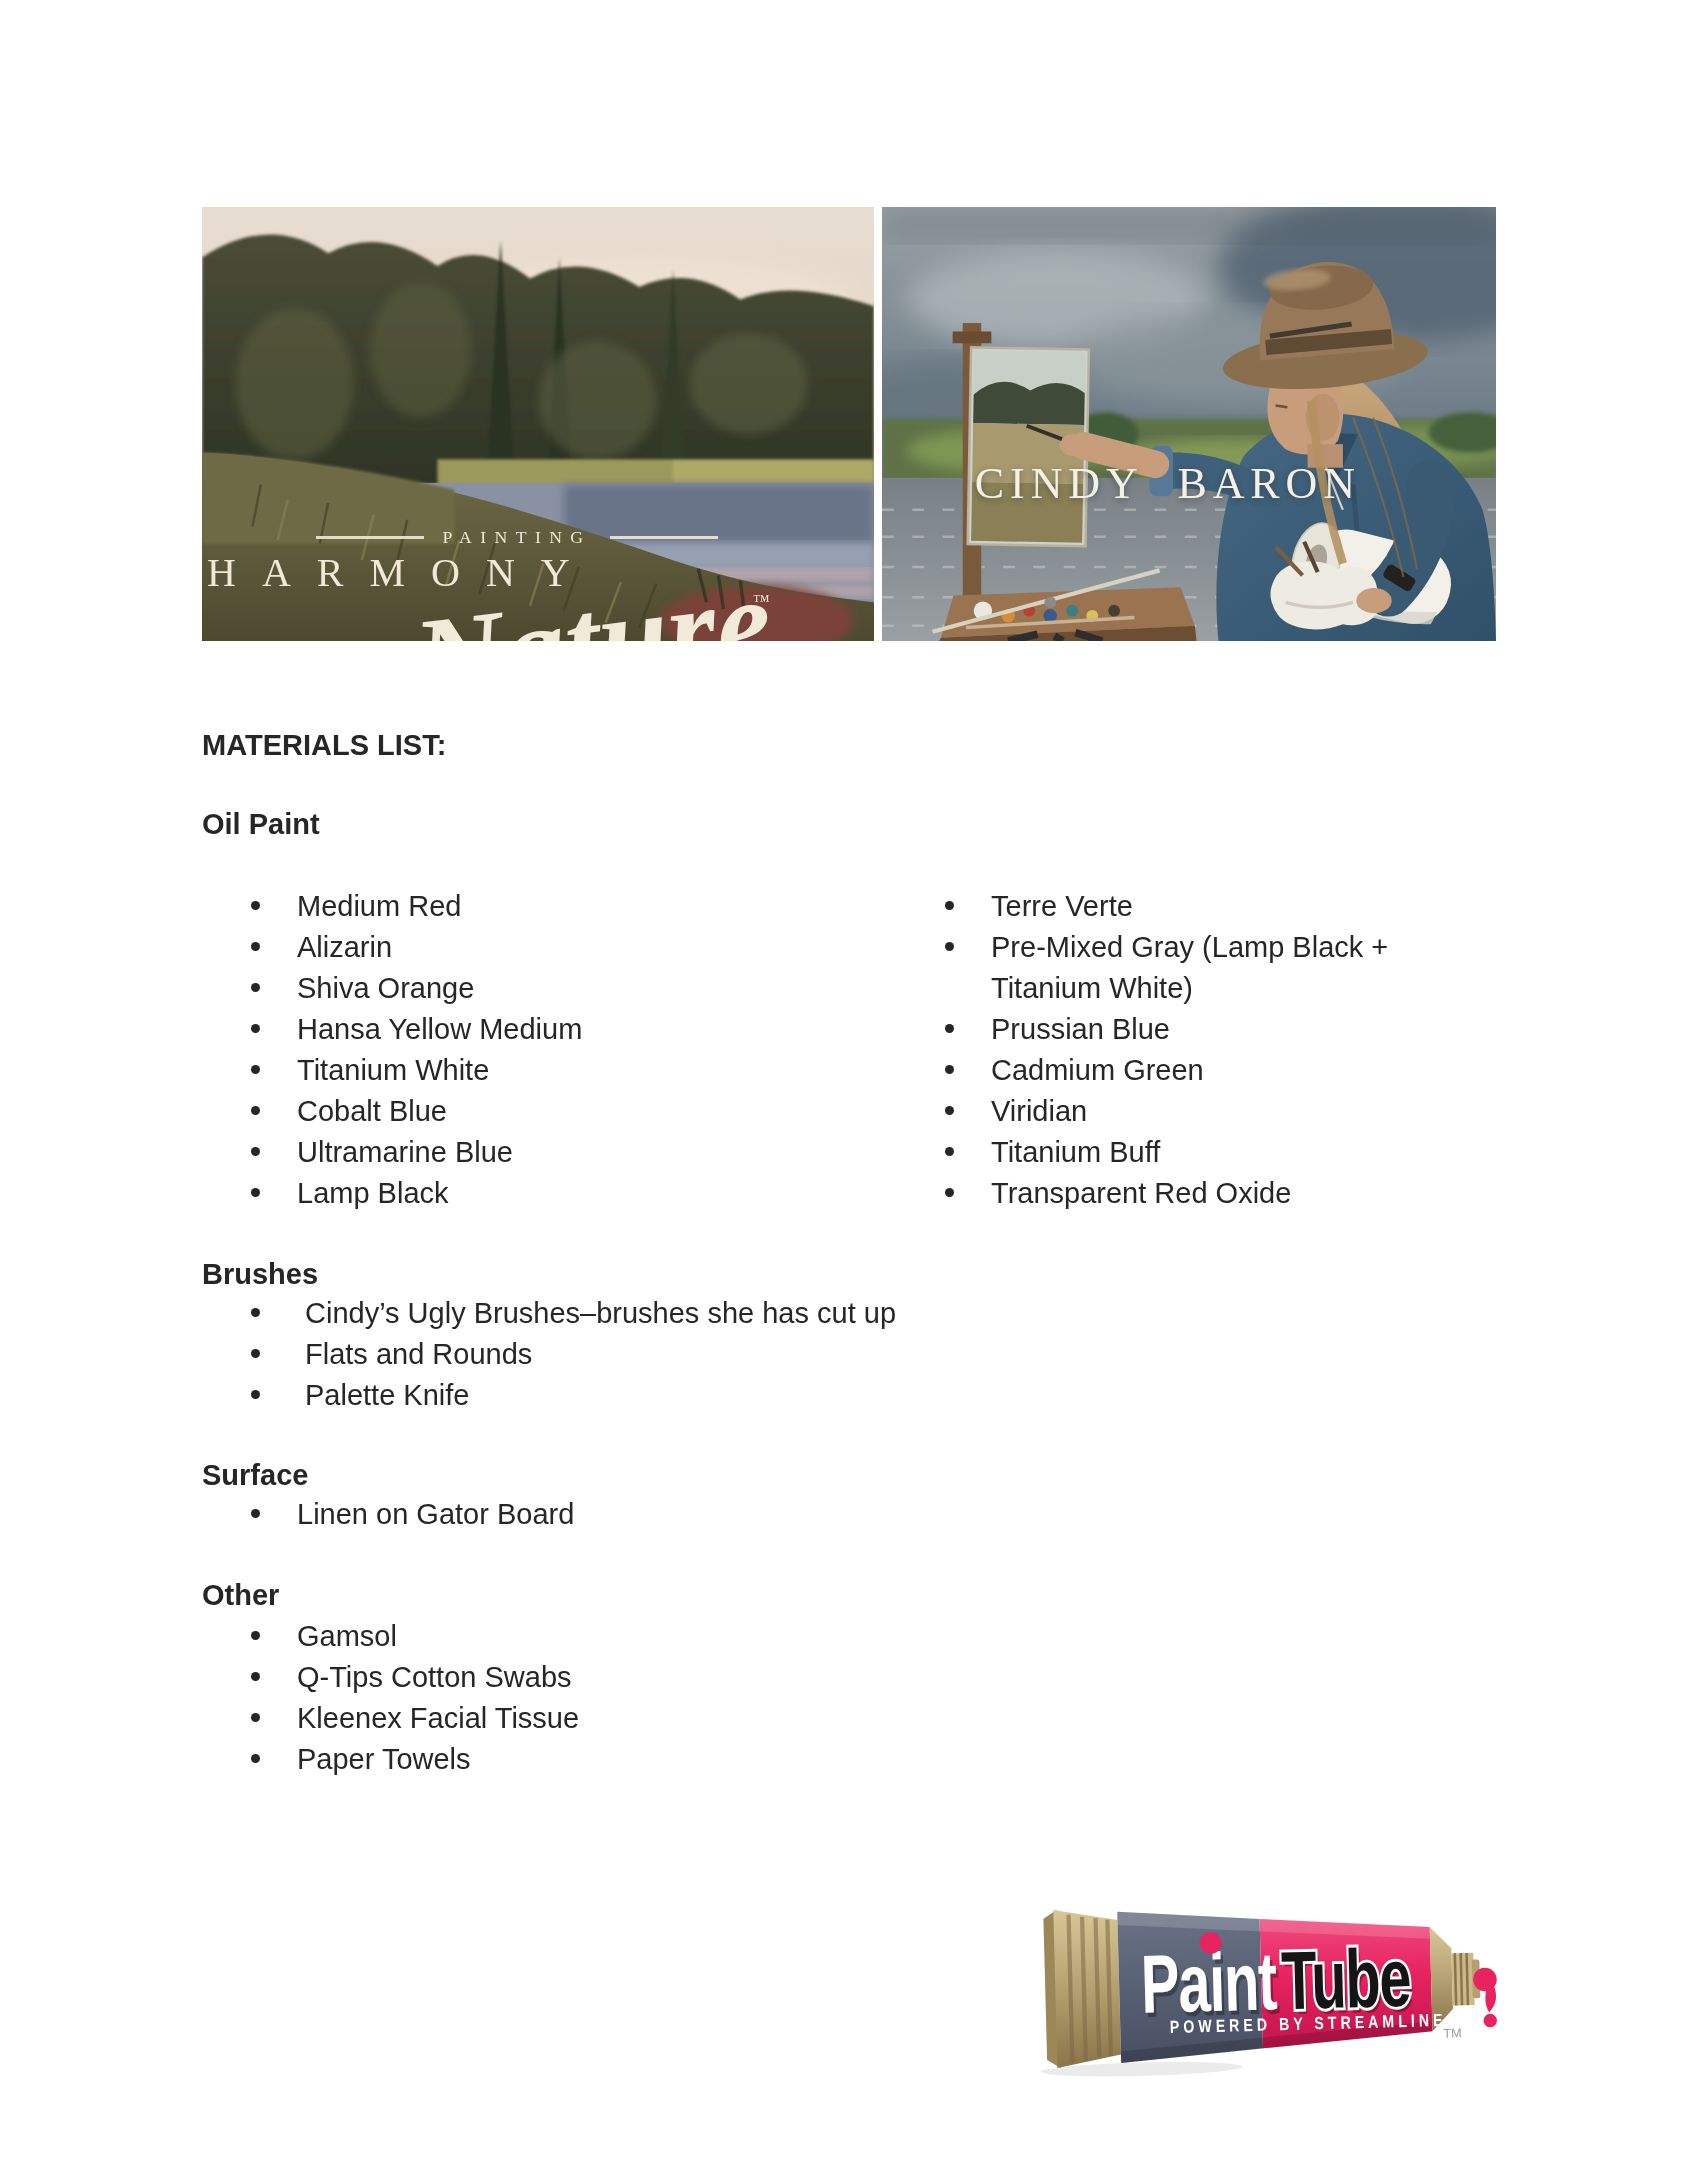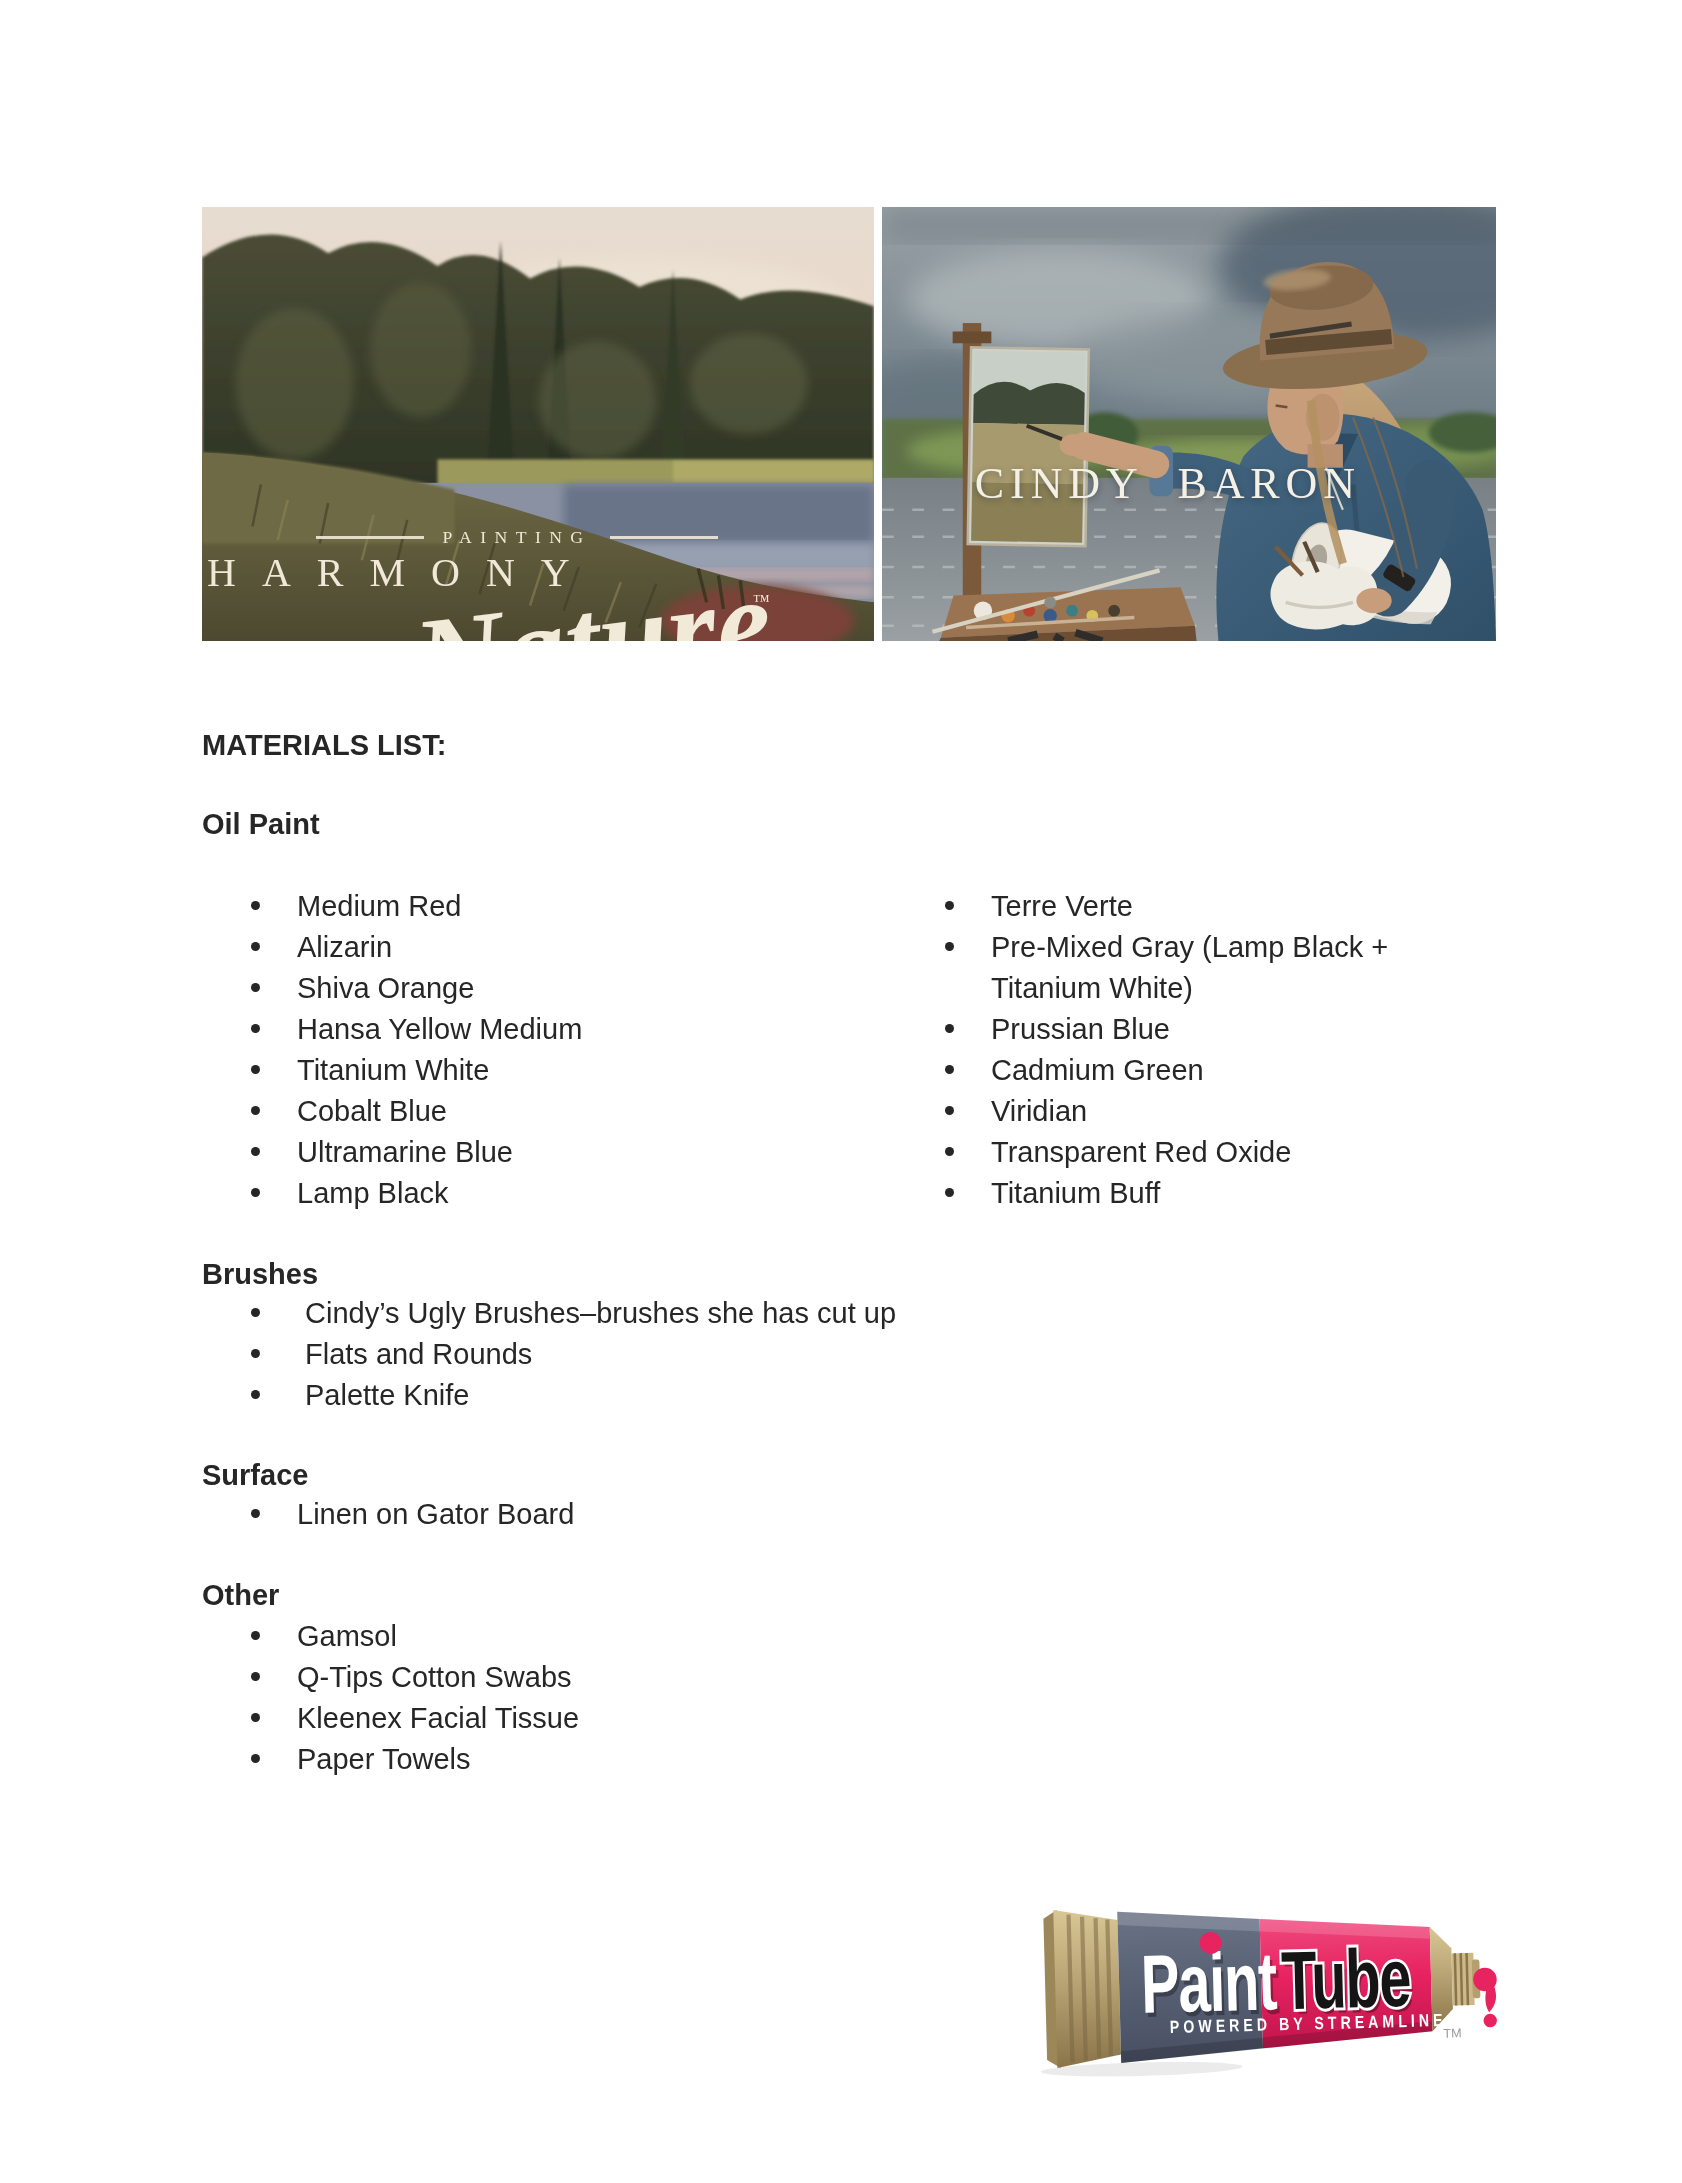--- a/index.html
+++ b/index.html
@@ -277,22 +277,22 @@
     <li>Lamp Black</li>
   </ul>
 
   <ul class="blist" style="left:943px;top:886px;width:538px;">
     <li>Terre Verte</li>
     <li>Pre-Mixed Gray (Lamp Black +
 Titanium White)</li>
     <li>Prussian Blue</li>
     <li>Cadmium Green</li>
     <li>Viridian</li>
+    <li>Titanium Buff</li>
     <li>Transparent Red Oxide</li>
-    <li>Titanium Buff</li>
   </ul>
 
   <div class="h" style="top:1260px;">Brushes</div>
   <ul class="blist indent2" style="left:249px;top:1293px;width:757px;">
     <li>Cindy’s Ugly Brushes–brushes she has cut up</li>
     <li>Flats and Rounds</li>
     <li>Palette Knife</li>
   </ul>
 
   <div class="h" style="top:1461px;">Surface</div>

